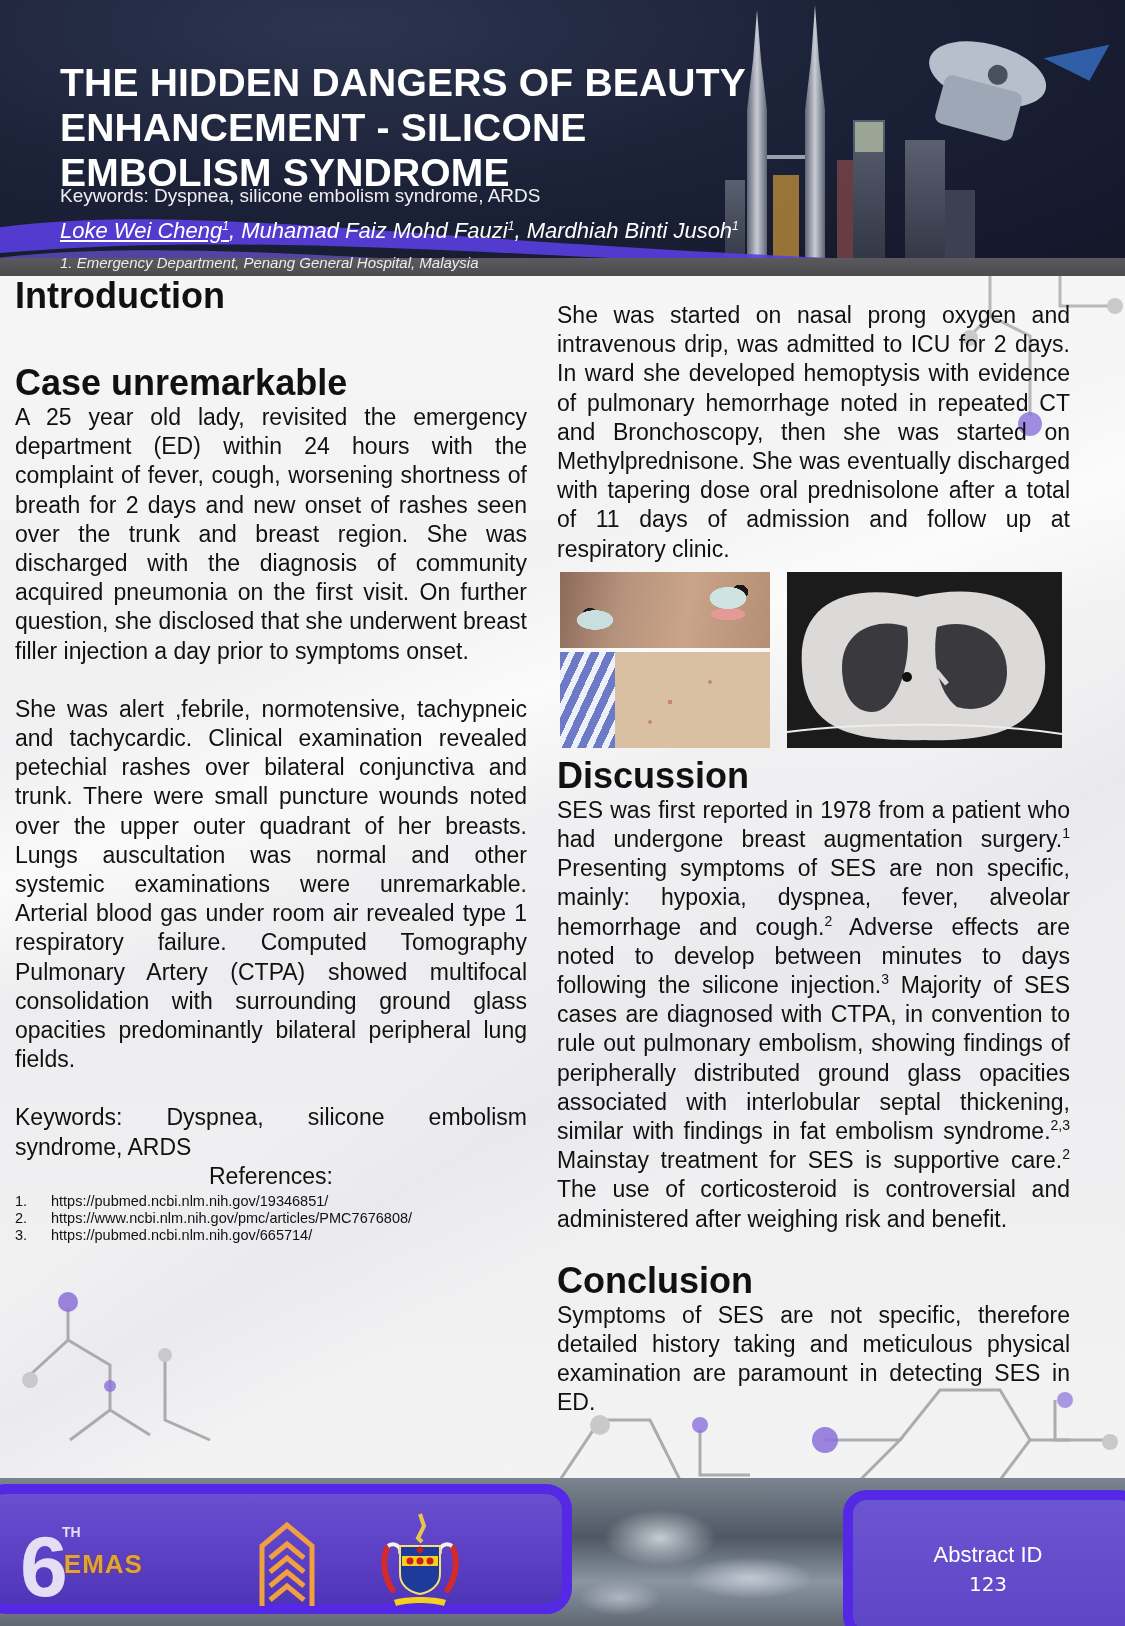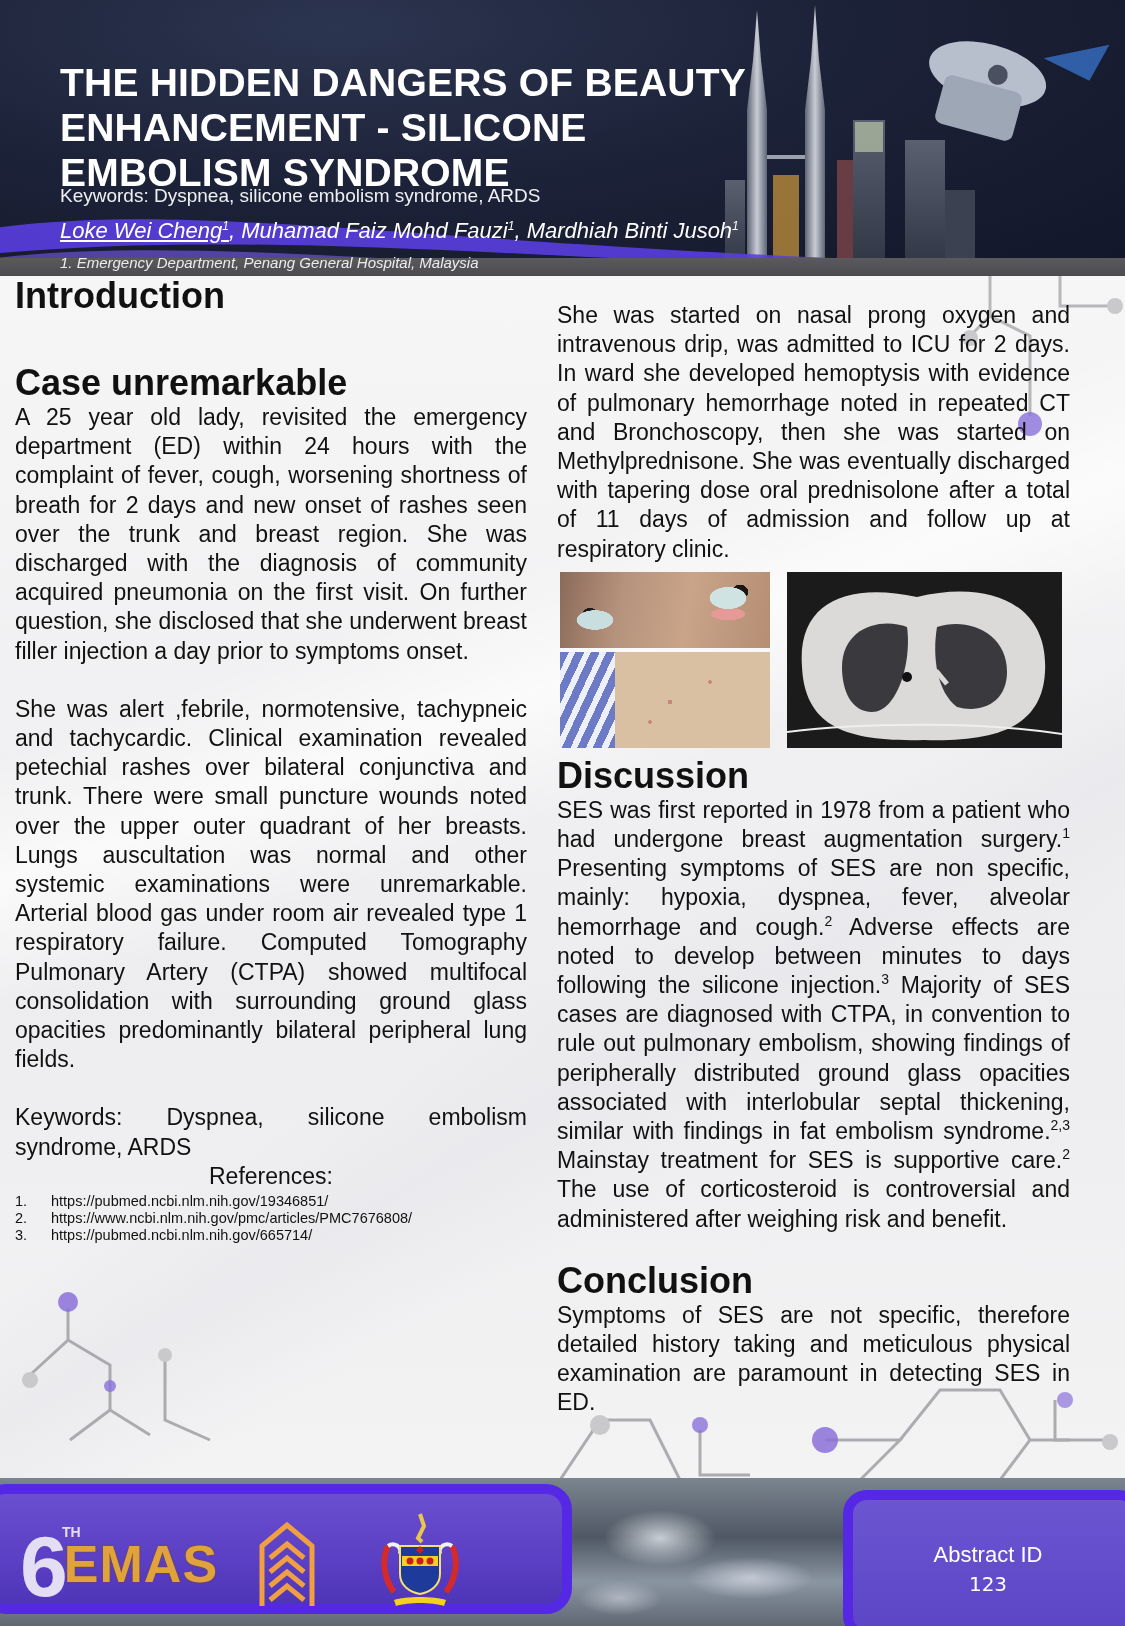--- a/index.html
+++ b/index.html
@@ -121,21 +121,21 @@
     position: absolute; left: 843px; top: 12px; width: 300px; height: 150px;
     border-radius: 24px; border: 10px solid #5528e6;
     background: linear-gradient(180deg, #6c55d0 0%, #5d46c6 100%);
   }
   .logo-emas {
     position: absolute; left: 30px; top: 22px; height: 90px; display: flex; align-items: flex-end;
   }
   .logo-emas .six { font-size: 86px; font-weight: bold; color: #e3def4; line-height: 80px; letter-spacing: -4px; }
   .logo-emas .th { position: absolute; left: 42px; top: 2px; font-size: 14px; color: #e3def4; font-weight: bold; margin-top: 6px; }
   .logo-emas .emas {
-    font-size: 52px; font-weight: bold; color: #e0a23a; line-height: 40px; margin-bottom: 22px;
+    font-size: 26px; font-weight: bold; color: #e0a23a; line-height: 40px; margin-bottom: 22px;
     letter-spacing: 1px; text-shadow: 0 0 2px #7b4a10;
   }
   .logo-chevron { position: absolute; left: 268px; top: 28px; width: 58px; height: 86px; }
   .logo-crest { position: absolute; left: 390px; top: 18px; width: 80px; height: 96px; }
   .abstract-label {
     position: absolute; left: 843px; top: 64px; width: 290px; text-align: center;
     color: #ffffff; font-size: 22px;
   }
   .abstract-id {
     position: absolute; left: 843px; top: 94px; width: 290px; text-align: center;

